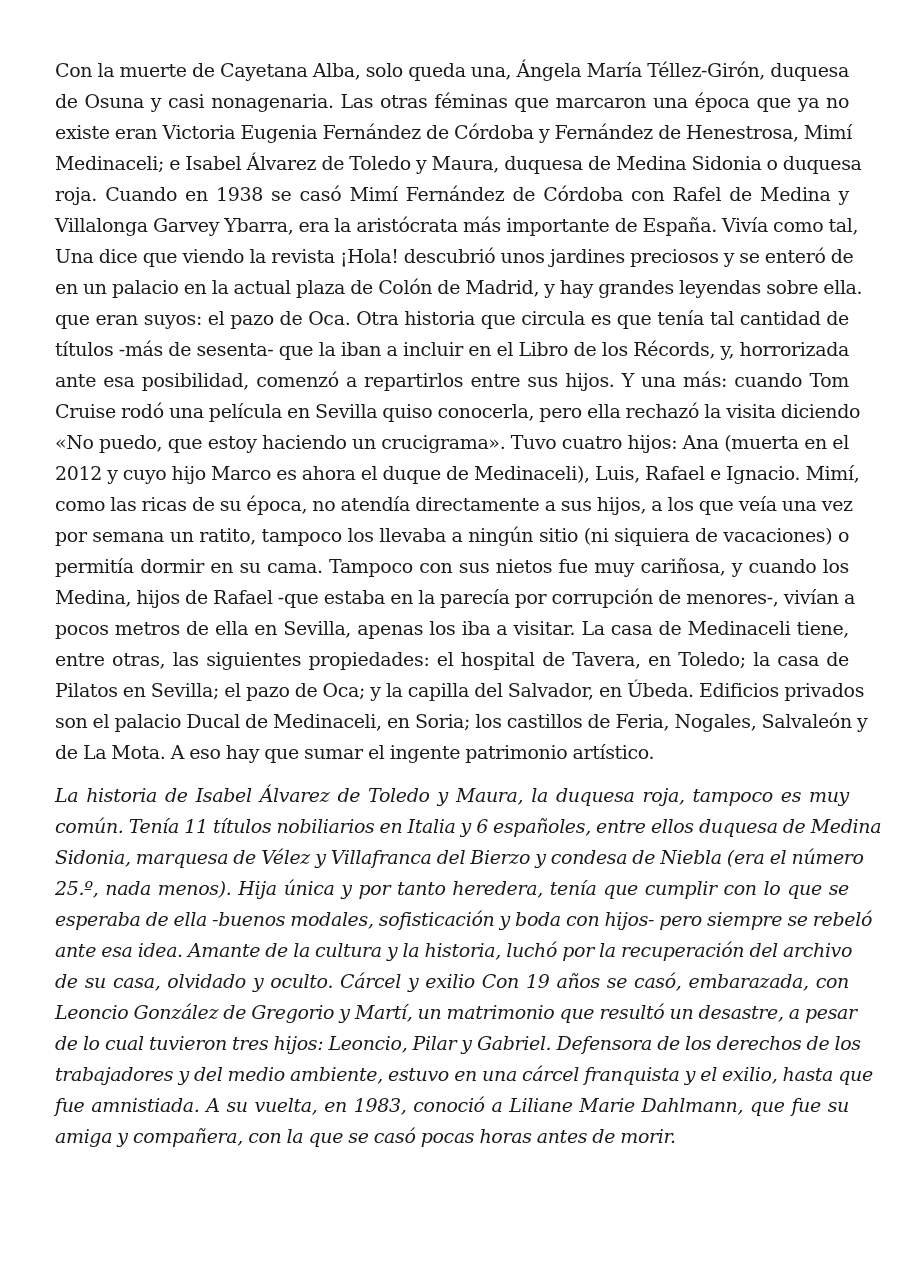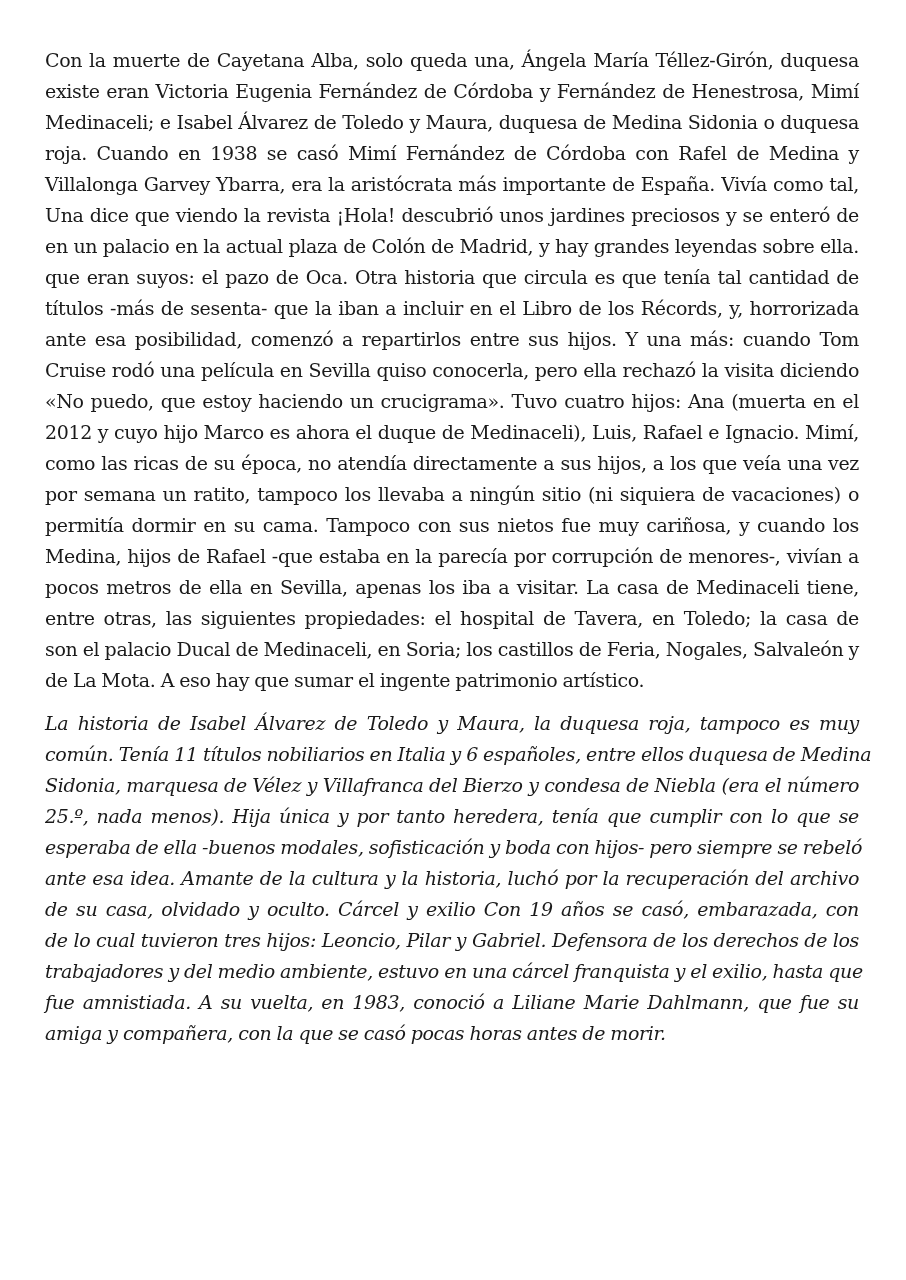--- a/index.html
+++ b/index.html
@@ -15,21 +15,21 @@
     font-family: "DejaVu Serif", "Liberation Serif", serif;
     color: #1a1a1a;
   }
   .page {
     position: absolute;
     left: 43px;
     top: 43px;
     width: 818px;
   }
   .paragraph {
-    margin: 2px;
+    margin: 12px;
   }
   .paragraph + .paragraph {
     margin-top: 12px;
     font-style: italic;
   }
   .line {
     display: block;
     height: 31px;
     line-height: 31px;
     font-size: 19px;
@@ -45,49 +45,52 @@
     text-align-last: left;
   }
 </style>
 </head>
 <body>
 
 <div class="page">
 
   <p class="paragraph">
     <span class="line">Con la muerte de Cayetana Alba, solo queda una, Ángela María Téllez-Girón, duquesa</span>
+    <span class="line">de Osuna y casi nonagenaria. Las otras féminas que marcaron una época que ya no</span>
     <span class="line">existe eran Victoria Eugenia Fernández de Córdoba y Fernández de Henestrosa, Mimí</span>
     <span class="line">Medinaceli; e Isabel Álvarez de Toledo y Maura, duquesa de Medina Sidonia o duquesa</span>
     <span class="line">roja. Cuando en 1938 se casó Mimí Fernández de Córdoba con Rafel de Medina y</span>
     <span class="line">Villalonga Garvey Ybarra, era la aristócrata más importante de España. Vivía como tal,</span>
     <span class="line">Una dice que viendo la revista ¡Hola! descubrió unos jardines preciosos y se enteró de</span>
     <span class="line">en un palacio en la actual plaza de Colón de Madrid, y hay grandes leyendas sobre ella.</span>
     <span class="line">que eran suyos: el pazo de Oca. Otra historia que circula es que tenía tal cantidad de</span>
     <span class="line">títulos -más de sesenta- que la iban a incluir en el Libro de los Récords, y, horrorizada</span>
     <span class="line">ante esa posibilidad, comenzó a repartirlos entre sus hijos. Y una más: cuando Tom</span>
     <span class="line">Cruise rodó una película en Sevilla quiso conocerla, pero ella rechazó la visita diciendo</span>
     <span class="line">«No puedo, que estoy haciendo un crucigrama». Tuvo cuatro hijos: Ana (muerta en el</span>
     <span class="line">2012 y cuyo hijo Marco es ahora el duque de Medinaceli), Luis, Rafael e Ignacio. Mimí,</span>
     <span class="line">como las ricas de su época, no atendía directamente a sus hijos, a los que veía una vez</span>
     <span class="line">por semana un ratito, tampoco los llevaba a ningún sitio (ni siquiera de vacaciones) o</span>
     <span class="line">permitía dormir en su cama. Tampoco con sus nietos fue muy cariñosa, y cuando los</span>
     <span class="line">Medina, hijos de Rafael -que estaba en la parecía por corrupción de menores-, vivían a</span>
     <span class="line">pocos metros de ella en Sevilla, apenas los iba a visitar. La casa de Medinaceli tiene,</span>
     <span class="line">entre otras, las siguientes propiedades: el hospital de Tavera, en Toledo; la casa de</span>
+    <span class="line">Pilatos en Sevilla; el pazo de Oca; y la capilla del Salvador, en Úbeda. Edificios privados</span>
     <span class="line">son el palacio Ducal de Medinaceli, en Soria; los castillos de Feria, Nogales, Salvaleón y</span>
     <span class="line last">de La Mota. A eso hay que sumar el ingente patrimonio artístico.</span>
   </p>
 
   <p class="paragraph">
     <span class="line">La historia de Isabel Álvarez de Toledo y Maura, la duquesa roja, tampoco es muy</span>
     <span class="line">común. Tenía 11 títulos nobiliarios en Italia y 6 españoles, entre ellos duquesa de Medina</span>
     <span class="line">Sidonia, marquesa de Vélez y Villafranca del Bierzo y condesa de Niebla (era el número</span>
     <span class="line">25.º, nada menos). Hija única y por tanto heredera, tenía que cumplir con lo que se</span>
     <span class="line">esperaba de ella -buenos modales, sofisticación y boda con hijos- pero siempre se rebeló</span>
     <span class="line">ante esa idea. Amante de la cultura y la historia, luchó por la recuperación del archivo</span>
     <span class="line">de su casa, olvidado y oculto. Cárcel y exilio Con 19 años se casó, embarazada, con</span>
+    <span class="line">Leoncio González de Gregorio y Martí, un matrimonio que resultó un desastre, a pesar</span>
     <span class="line">de lo cual tuvieron tres hijos: Leoncio, Pilar y Gabriel. Defensora de los derechos de los</span>
     <span class="line">trabajadores y del medio ambiente, estuvo en una cárcel franquista y el exilio, hasta que</span>
     <span class="line">fue amnistiada. A su vuelta, en 1983, conoció a Liliane Marie Dahlmann, que fue su</span>
     <span class="line last">amiga y compañera, con la que se casó pocas horas antes de morir.</span>
   </p>
 
 </div>
 
 </body></html>

